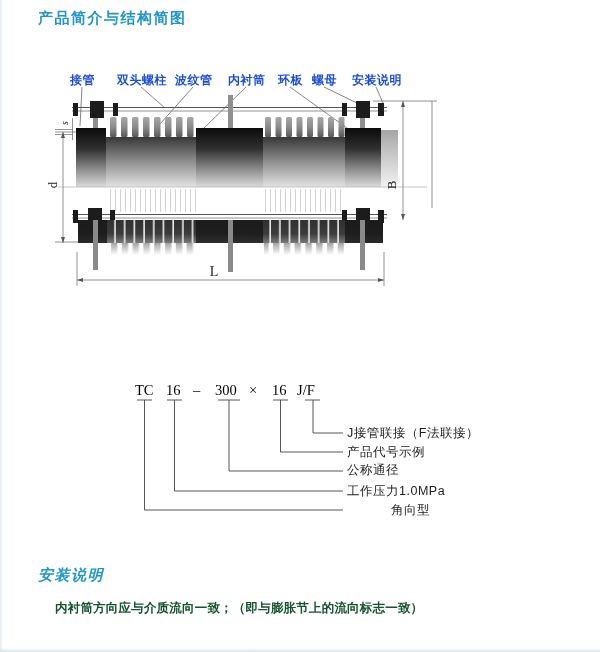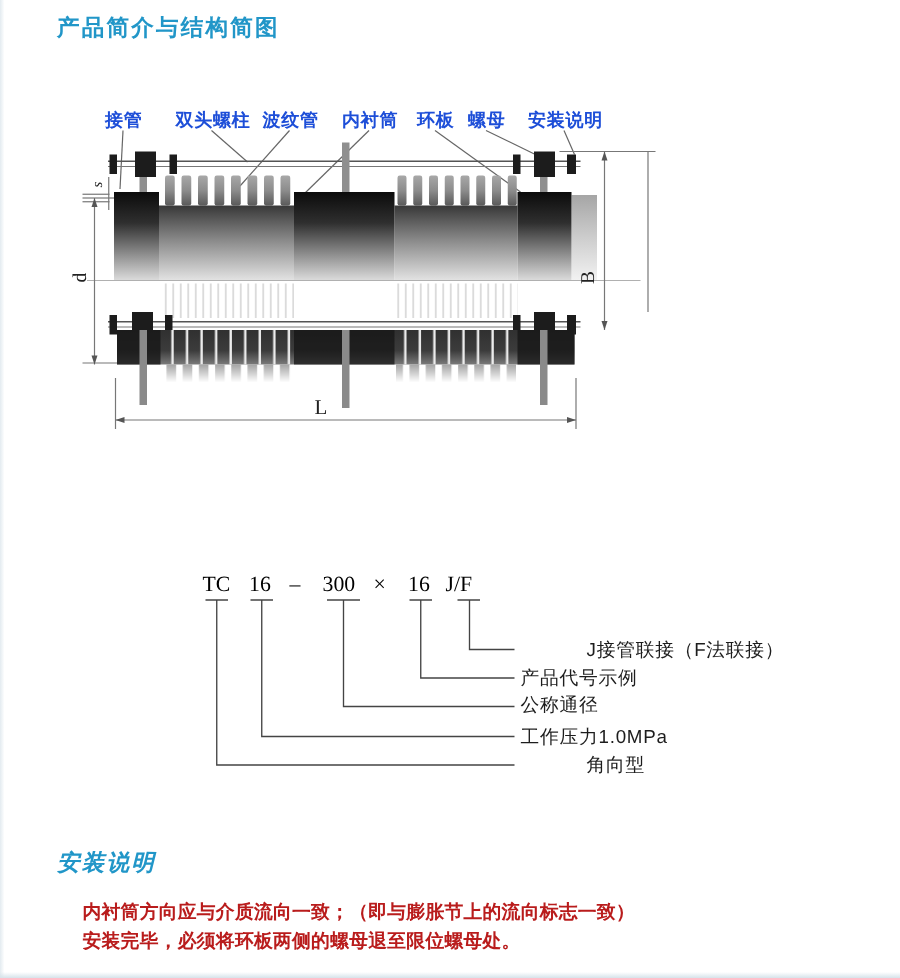--- a/index.html
+++ b/index.html
@@ -10,21 +10,21 @@
   .edge-bottom{position:absolute;left:0;bottom:0;width:600px;height:4px;
                background:linear-gradient(to top,#d6e3ea,rgba(255,255,255,0));}
   .h{position:absolute;left:38px;font-size:15px;font-weight:bold;color:#2196c8;
      letter-spacing:1.5px;white-space:nowrap;}
   .plabel{position:absolute;top:72px;font-size:12px;font-weight:bold;color:#1d4ed8;
           letter-spacing:0.5px;white-space:nowrap;}
   .token{position:absolute;top:382px;font-family:"Liberation Serif","DejaVu Serif",serif;
          font-size:14.5px;color:#000000;white-space:nowrap;}
   .note{position:absolute;left:347px;font-size:12.5px;color:#1d1d1d;line-height:14px;
         white-space:nowrap;letter-spacing:0.5px;}
-  .para{position:absolute;left:55px;font-size:12.5px;font-weight:bold;color:#b91c1c;
+  .para{position:absolute;left:55px;font-size:12.5px;font-weight:bold;color:#14532d;
         line-height:14px;white-space:nowrap;letter-spacing:0.2px;}
   svg{position:absolute;}
   svg text{font-family:"Liberation Serif","DejaVu Serif",serif;fill:#222;}
 </style>
 </head>
 <body>
 
 <div class="page">
 
   <div class="h" style="top:9px;text-align:center;">产品简介与结构简图</div>
@@ -225,26 +225,25 @@
         <line x1="143" y1="4" x2="158" y2="4"></line>
         <line x1="175" y1="4" x2="190" y2="4"></line>
         <polyline points="183,4 183,37 213,37"></polyline>
         <polyline points="150.5,4 150.5,56 213,56"></polyline>
         <polyline points="99,4 99,75 213,75"></polyline>
         <polyline points="44.5,4 44.5,95 213,95"></polyline>
         <polyline points="14.5,4 14.5,114 213,114"></polyline>
       </g>
     </svg>
 
-    <div class="note" style="top:426px;margin-left:44px;">J接管联接（F法联接）</div>
+    <div class="note" style="top:426px;">J接管联接（F法联接）</div>
     <div class="note" style="top:445px;">产品代号示例</div>
     <div class="note" style="top:464px;font-family:Liberation Mono, monospace;">公称通径</div>
     <div class="note" style="top:484px;">工作压力1.0MPa</div>
     <div class="note" style="top:503px;margin-left:44px;">角向型</div>
   </div>
 
   <div class="h" style="top:566px;font-style:italic;">安装说明</div>
   <div class="para" style="top:601px;">内衬筒方向应与介质流向一致；（即与膨胀节上的流向标志一致）</div>
-  <div class="para" style="top:620px;">安装完毕，必须将环板两侧的螺母退至限位螺母处。</div>
 
   <div class="edge-left"></div>
   <div class="edge-bottom"></div>
 </div>
 
 </body></html>

